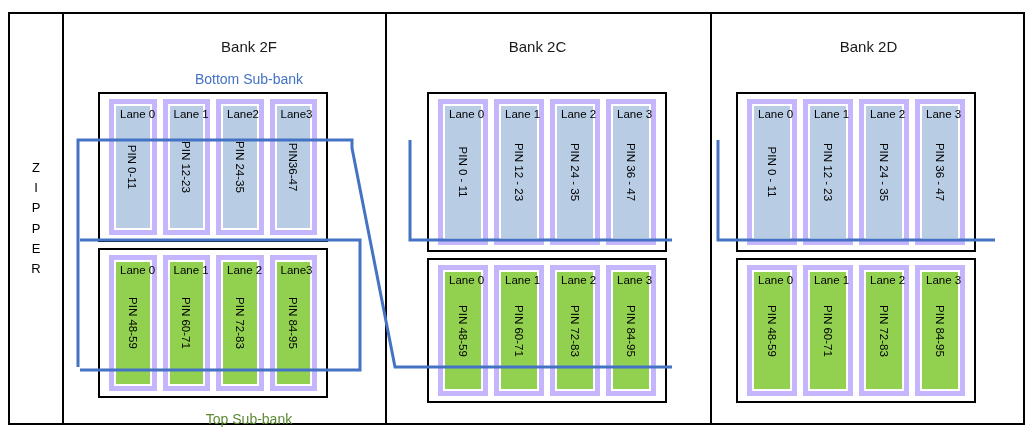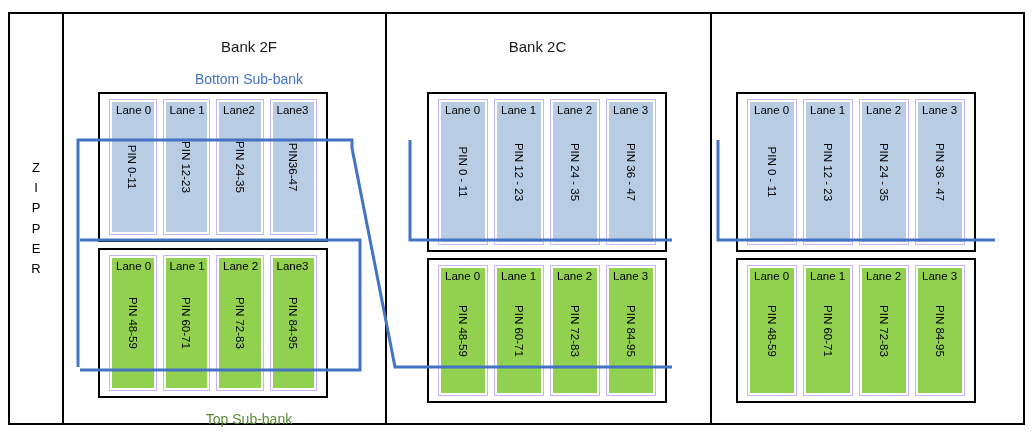--- a/index.html
+++ b/index.html
@@ -82,21 +82,21 @@
     box-sizing:border-box;
     background:#ffffff;
     display:flex;
     align-items:stretch;
     justify-content:space-between;
     padding:5px 6px;
   }
 
   
   .lane{
-    border:1px solid #c4b5fd;
+    border:5px solid #c4b5fd;
     box-sizing:border-box;
     position:relative;
     background:#ffffff;
     padding:2px;
     flex:1 1 0;
     margin:0 3px;
   }
   .lane-fill{
     width:100%;
     height:100%;
@@ -309,20 +309,21 @@
         <div class="lane-label">Lane 3</div>
         <div class="pin-label">
               <span>PIN 84-95</span>
             </div>
       </div>
         </div>
     </div>
   </div>
 
   <div class="bank b2">
+    <div class="bank-title">Bank 2D</div>
 
     <div class="subbank" style="left:24px; top:80px; width:240px; height:160px;">
       <div class="lane">
           <div class="lane-fill blue">
         <div class="lane-label">Lane 0</div>
         <div class="pin-label">
               <span>PIN 0 - 11</span>
             </div>
       </div>
         </div>

